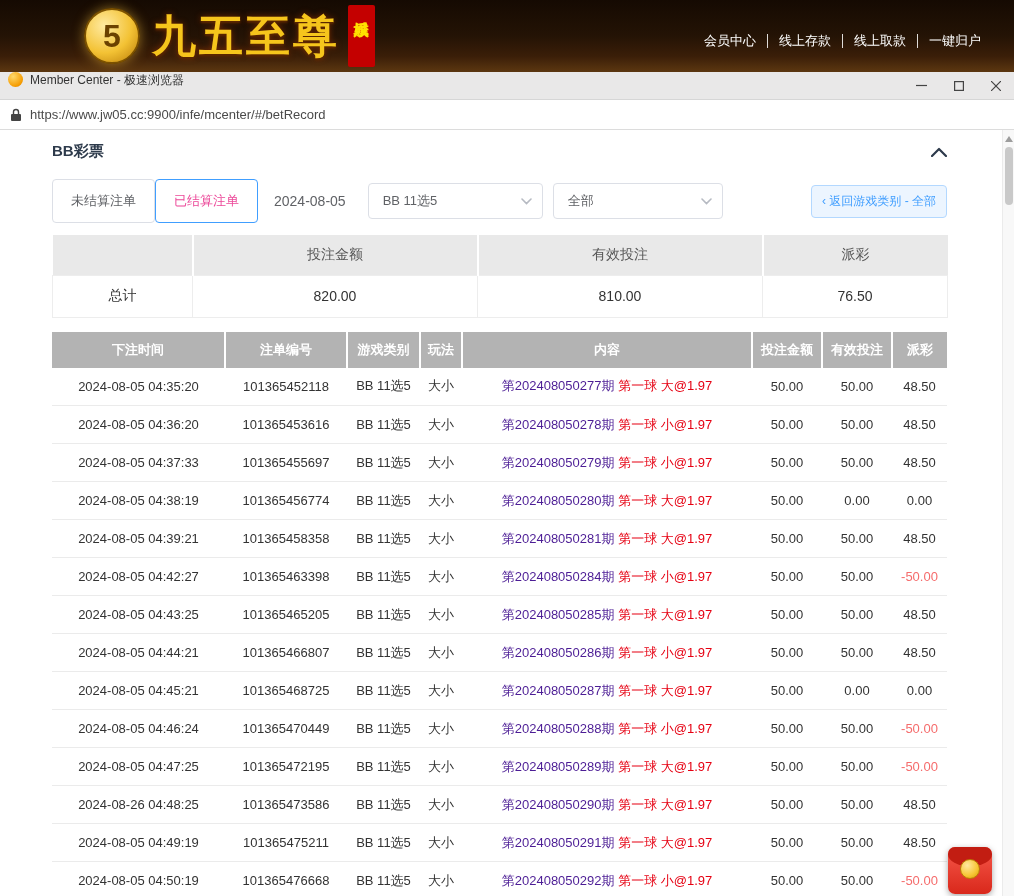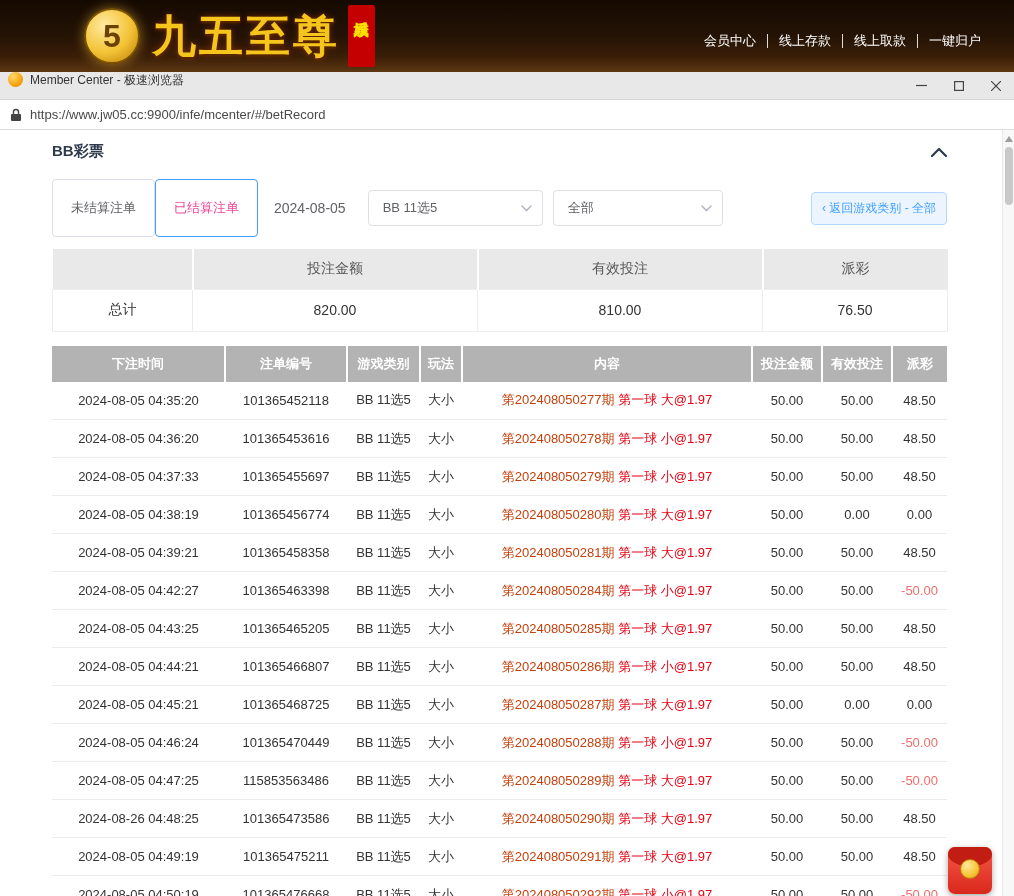--- a/index.html
+++ b/index.html
@@ -46,21 +46,21 @@
 
   
   .content { width:895px; margin-left:52px; }
   .section-head { display:flex; align-items:center; justify-content:space-between;
     margin-top:12px; margin-bottom:18px; }
   .section-title { font-size:15px; font-weight:bold; color:#2d3a4b; }
   .collapse-btn { cursor:pointer; display:flex; align-items:center; }
 
   .filters { display:flex; align-items:center; margin-bottom:12px; }
   .filter-btn { background:#fff; border:1px solid #dcdfe6; color:#606266; font-size:13px;
-    padding:19px 18px; border-radius:4px; cursor:pointer; font-family:inherit; }
+    padding:12px 18px; border-radius:4px; cursor:pointer; font-family:inherit; }
   .filter-btn.active { border-color:#409eff; color:#ec4899; }
   .filter-date { font-size:14px; color:#606266; margin:0 22px 0 16px; cursor:pointer; }
   .select-box { height:36px; border:1px solid #dcdfe6; border-radius:4px; background:#fff;
     display:flex; align-items:center; justify-content:space-between; padding:0 10px 0 14px;
     color:#606266; font-size:13px; cursor:pointer; }
   .select-game { width:175px; margin-right:10px; }
   .select-scope { width:170px; }
   .back-link { margin-left:auto; background:#ecf5ff; border:1px solid #b3d8ff; color:#409eff;
     font-size:12px; padding:7px 10px; border-radius:4px; cursor:pointer; font-family:inherit; }
 
@@ -73,21 +73,21 @@
   .summary-table td { height:42px; text-align:center; font-size:14px; color:#333;
     border:1px solid #ededed; background:#fff; }
 
   
   .bets-table { margin-top:14px; }
   .bets-table th { background:#b3b3b3; color:#fff; font-size:13px; font-weight:bold;
     height:36px; text-align:center; border-right:2px solid #fff; }
   .bets-table th:last-child { border-right:none; }
   .bets-table td { height:38px; text-align:center; font-size:13px; color:#333;
     border-bottom:1px solid #ebebeb; white-space:nowrap; overflow:hidden; }
-  .bets-table .period { color:#c2410c; }
+  .bets-table .period { color:#4c1d95; }
   .bets-table .detail { color:#e60012; }
   .bets-table td.neg { color:#f56c6c; }
 
   
   .scrollbar { position:absolute; top:130px; right:0; bottom:0; width:12px;
     background:#f8f8f8; border-left:1px solid #ebebeb; }
   .scroll-arrow-up { position:absolute; top:6px; left:2px; width:0; height:0;
     border-left:4px solid transparent; border-right:4px solid transparent;
     border-bottom:6px solid #9d9d9d; }
   .scroll-thumb { position:absolute; top:17px; left:1.5px; width:8px; height:58px;
@@ -368,21 +368,21 @@
       <span class="period">第202408050288期</span>
       <span class="detail">第一球 小@1.97</span>
     </td>
     <td>50.00</td>
     <td>50.00</td>
     <td class="payout neg">-50.00</td>
   </tr>
 
   <tr>
     <td>2024-08-05 04:47:25</td>
-    <td>115853563486</td>
+    <td>101365472195</td>
     <td>BB 11选5</td>
     <td>大小</td>
     <td>
       <span class="period">第202408050289期</span>
       <span class="detail">第一球 大@1.97</span>
     </td>
     <td>50.00</td>
     <td>50.00</td>
     <td class="payout neg">-50.00</td>
   </tr>

